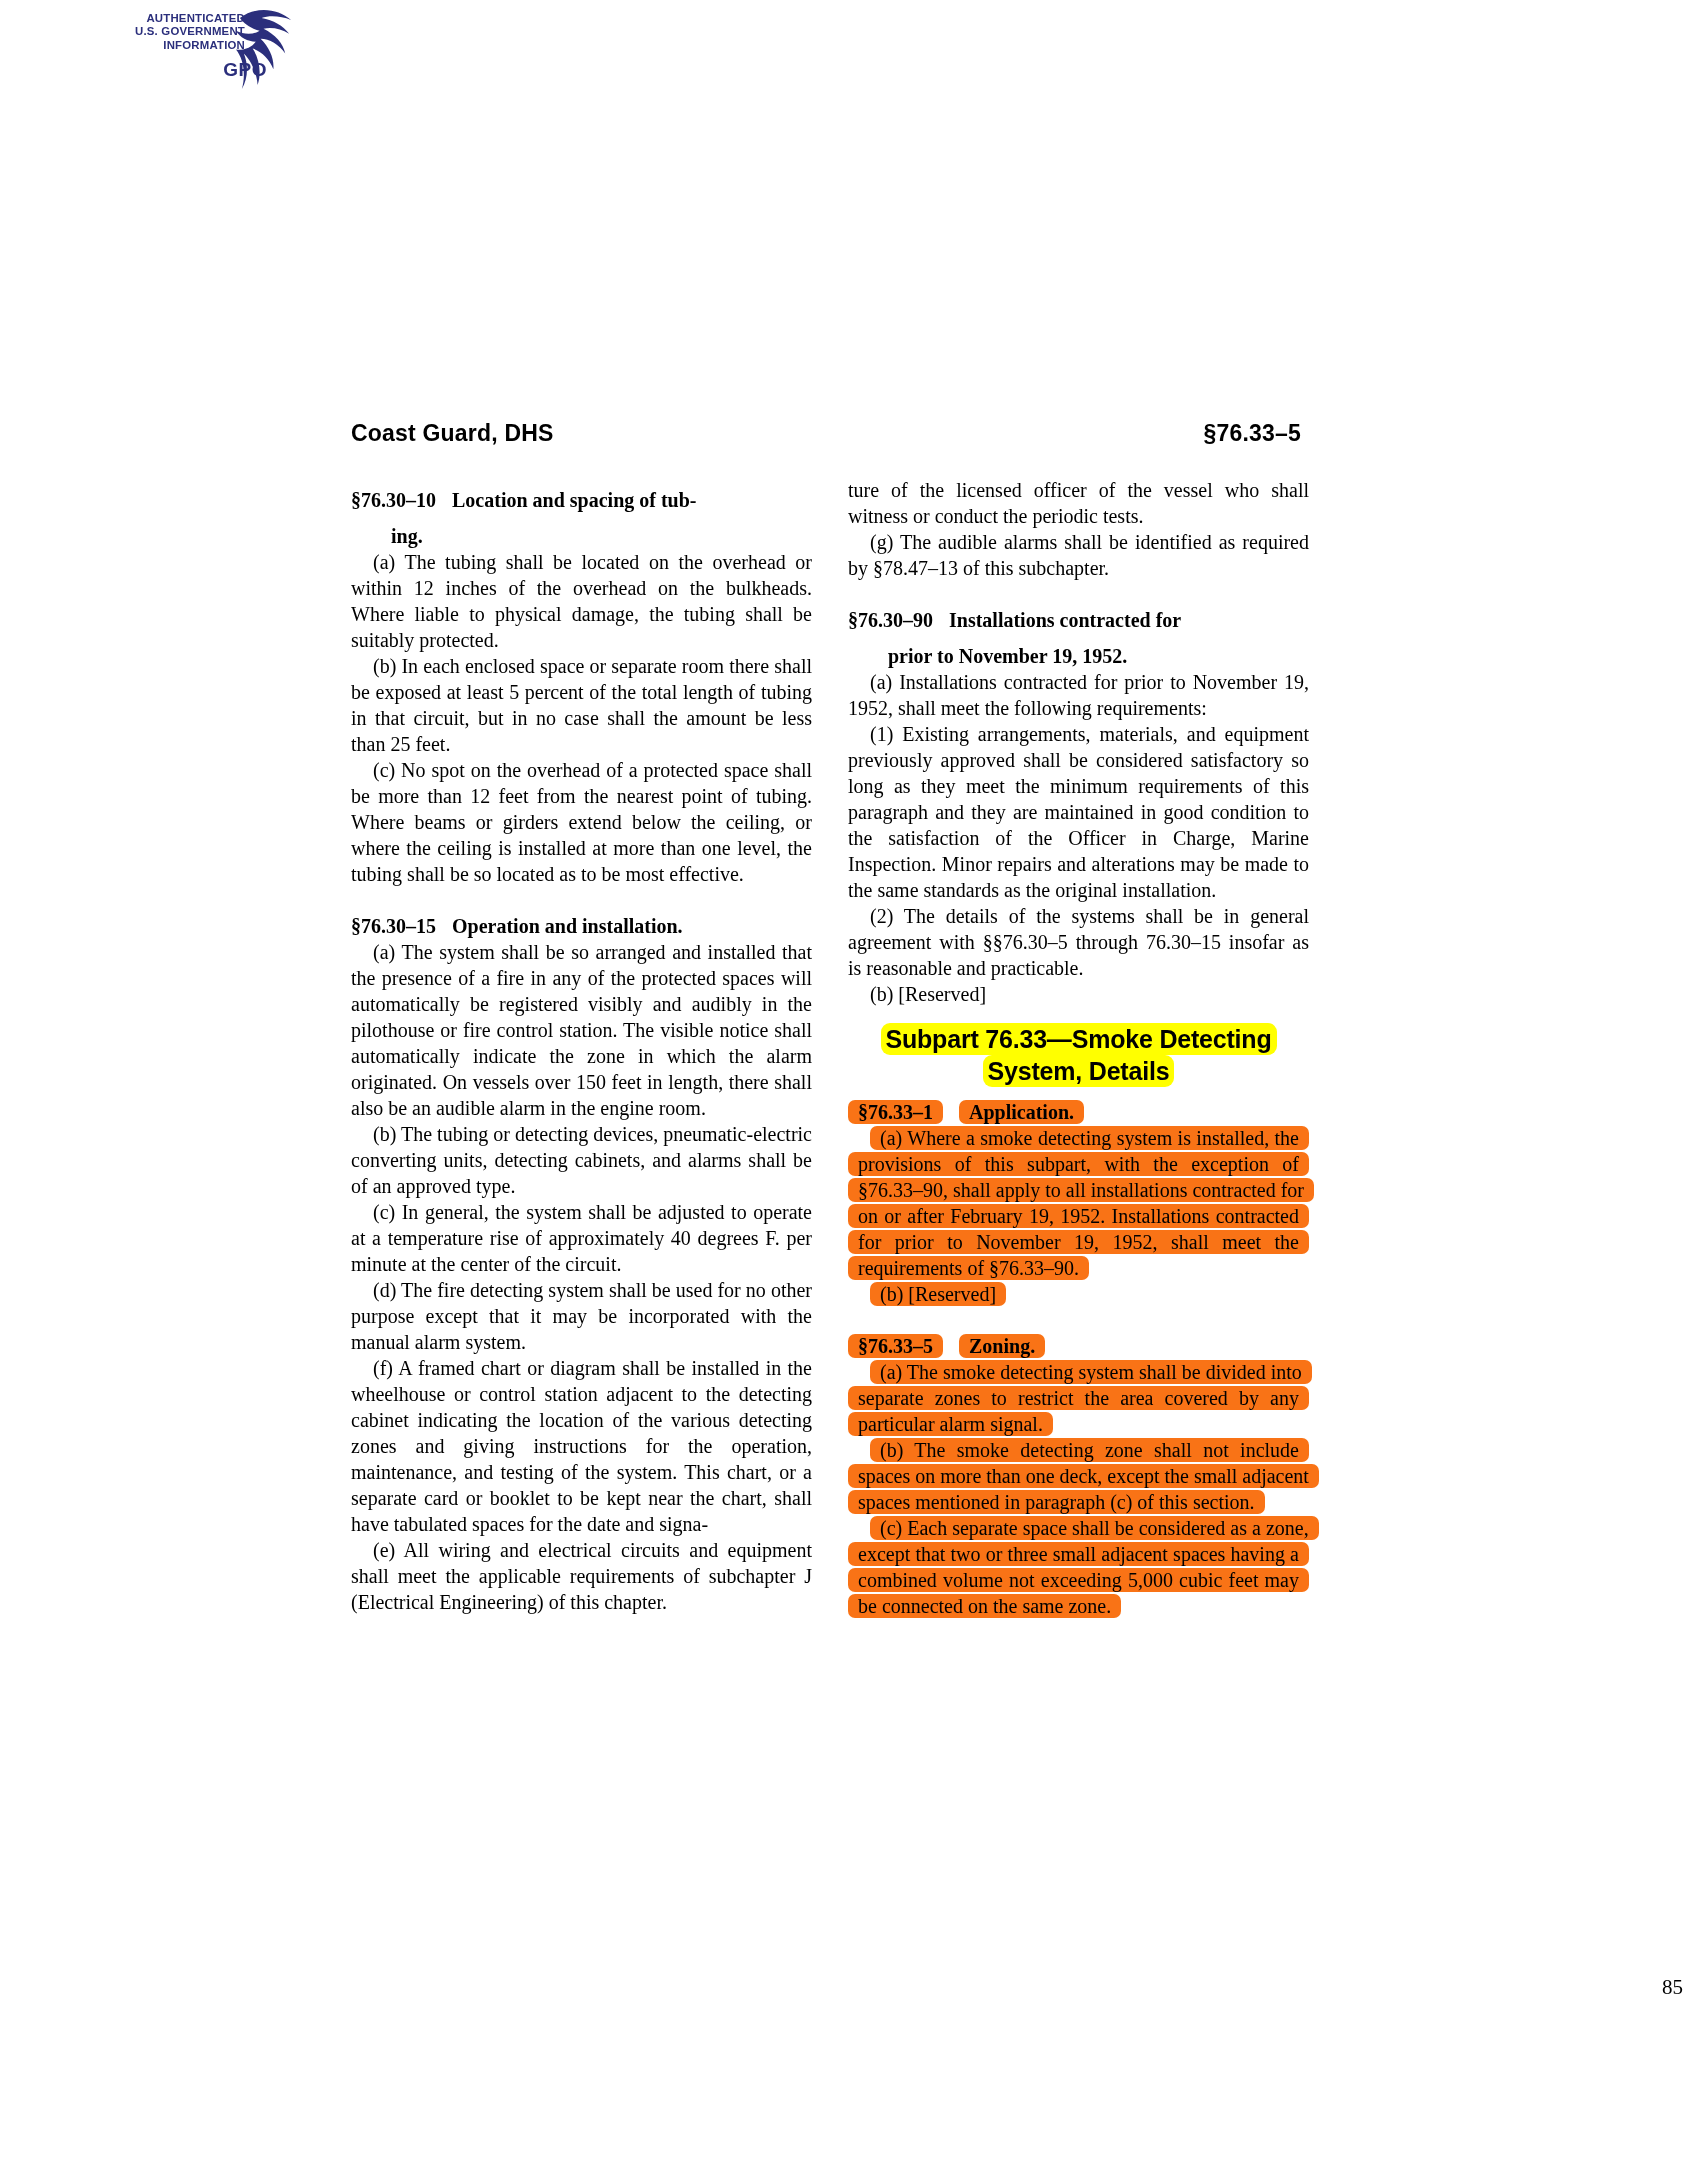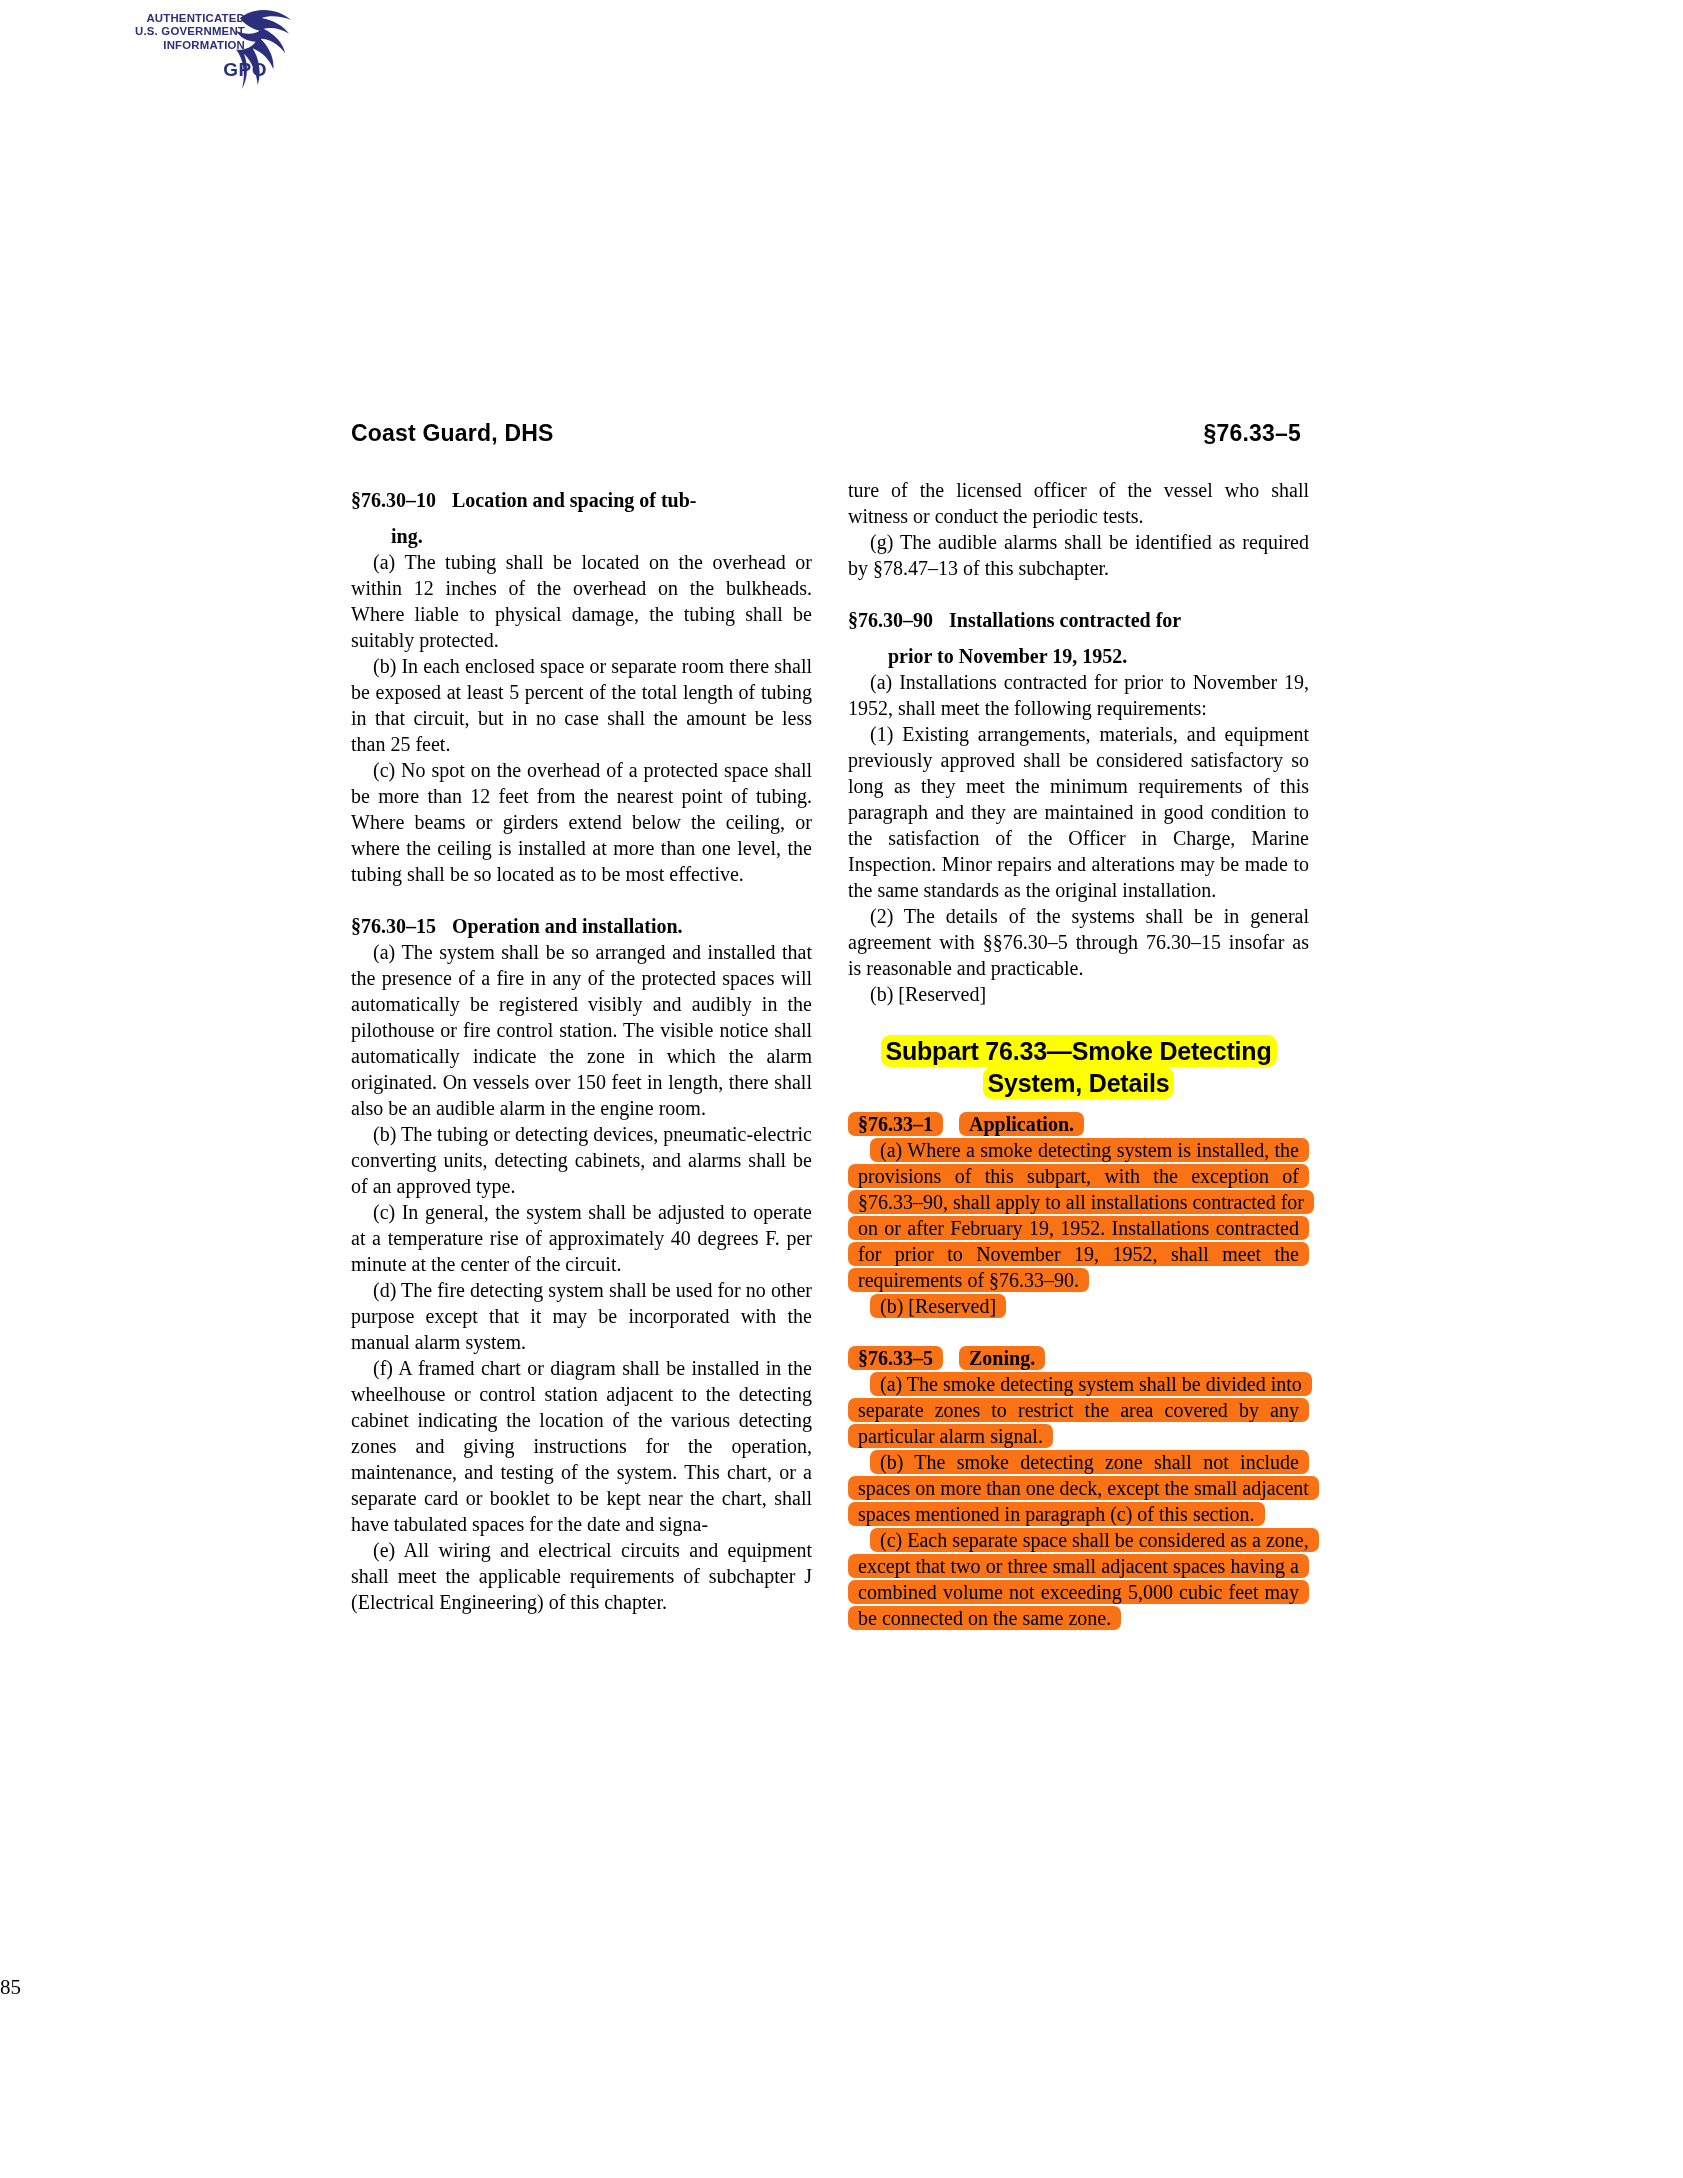--- a/index.html
+++ b/index.html
@@ -121,21 +121,21 @@
   .gap { height: 16px; }
 
   
   .subpart-title {
     text-align: center;
     font-family: "Liberation Sans", sans-serif;
     font-weight: bold;
     font-size: 25px;
     line-height: 32px;
     text-indent: 0;
-    margin-top: 28px;
+    margin-top: 16px;
     margin-bottom: 12px;
     letter-spacing: -0.2px;
   }
 
   
   .hl {
     background-color: #f97316;
     box-decoration-break: clone;
     -webkit-box-decoration-break: clone;
     border-radius: 7px;
@@ -149,21 +149,21 @@
     box-decoration-break: clone;
     -webkit-box-decoration-break: clone;
   }
 
   
   .page-number {
     position: absolute;
     left: 0;
     top: 1975px;
     width: 1683px;
-    text-align: left;
+    text-align: right;
     font-size: 21px;
   }
 </style>
 </head>
 <body>
 
 <div class="gpo-seal">
   <div class="gpo-text">
     <div>AUTHENTICATED</div>
     <div>U.S. GOVERNMENT</div>

